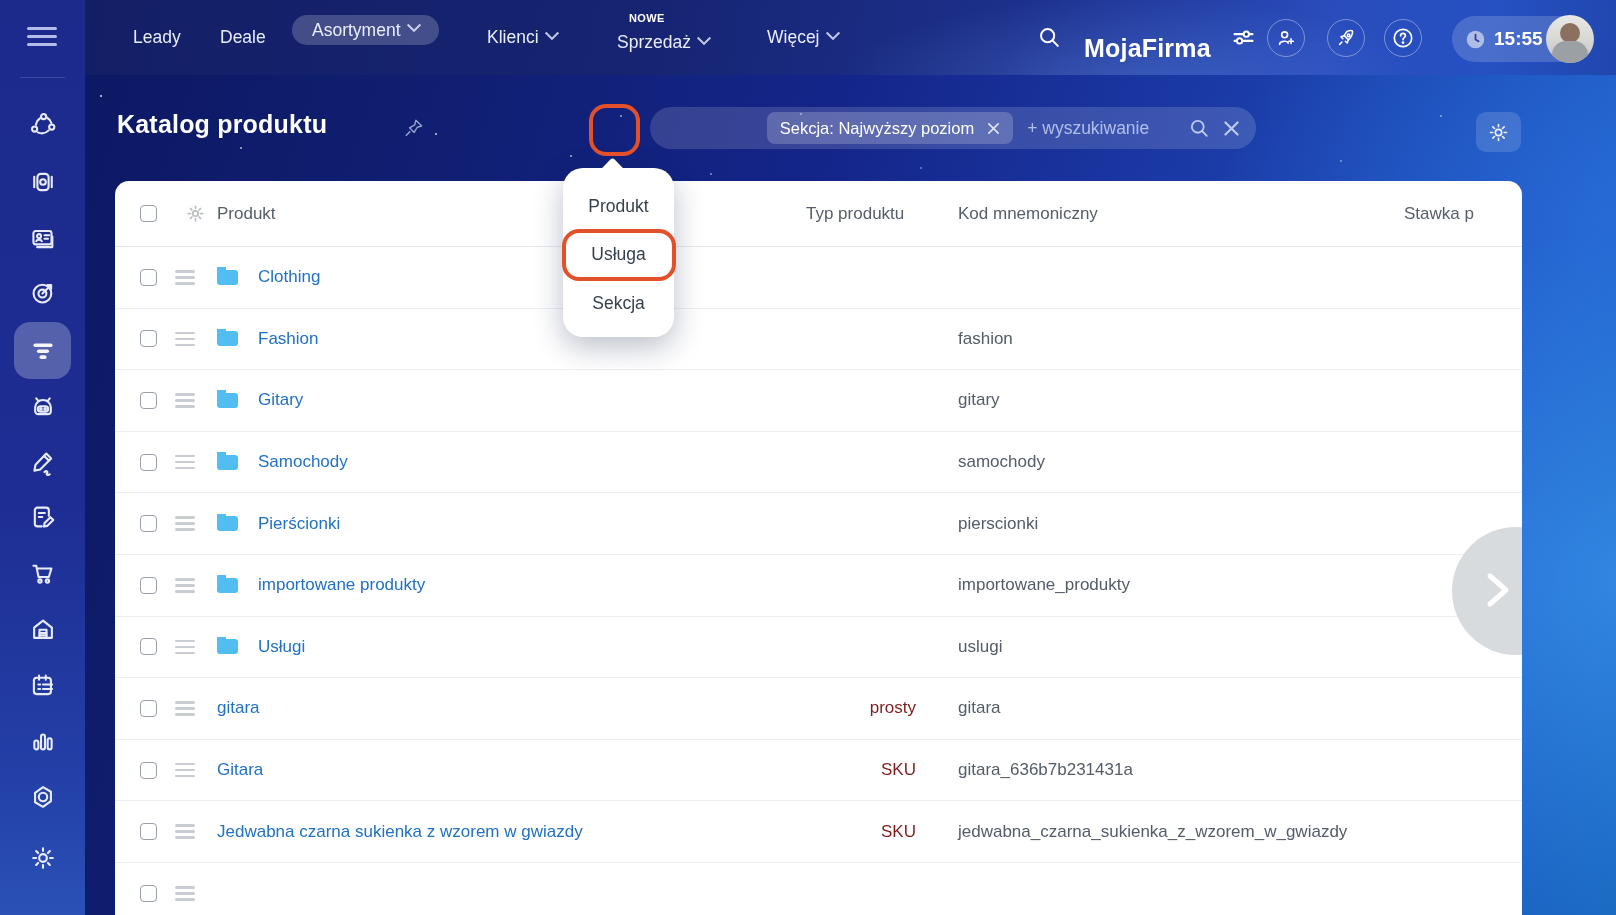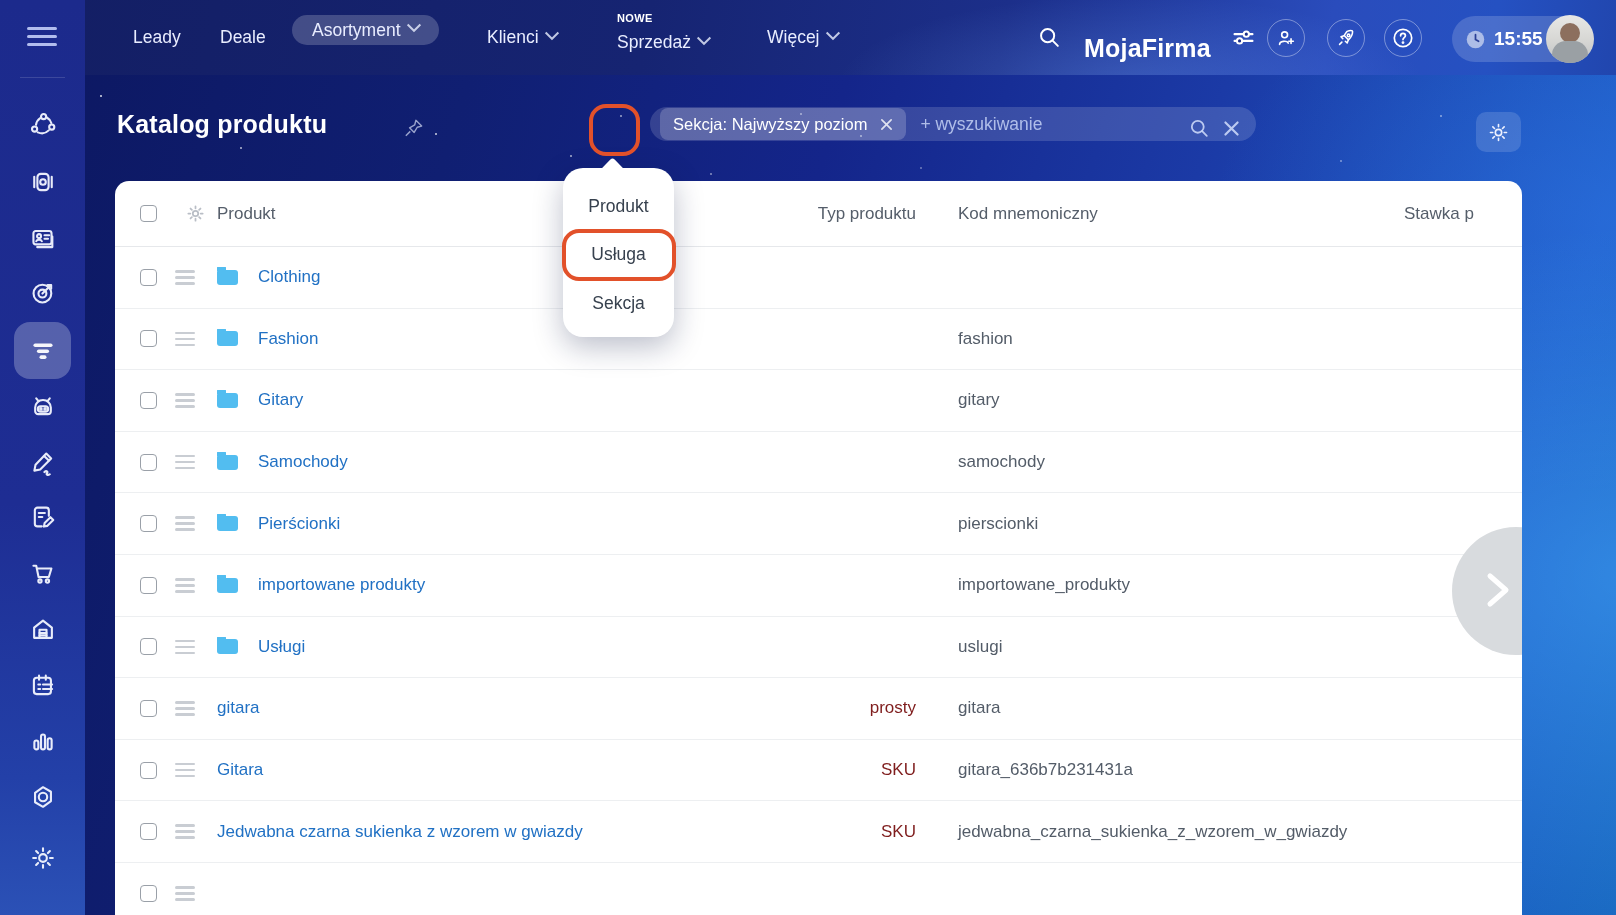--- a/index.html
+++ b/index.html
@@ -30,21 +30,21 @@
   .topbar { position:absolute; left:0; top:0; width:1616px; height:75px;
     background: linear-gradient(100deg,#131e63 0%,#162472 40%,#1c2f8a 62%,#2a4cbc 82%,#2551c2 92%,#2146ae 100%); }
   .topbar::after { content:""; position:absolute; inset:0;
     background: radial-gradient(420px 130px at 70% 115%, rgba(120,170,255,.28), rgba(120,170,255,0) 70%); }
   .menu-item { position:absolute; top:0; height:75px; display:flex; align-items:center; gap:8px;
     color:#e9edff; font-size:17.5px; cursor:pointer; z-index:3; }
   .menu-item .chev { width:10px; height:10px; border-right:2px solid rgba(235,240,255,.8);
     border-bottom:2px solid rgba(235,240,255,.8); transform:rotate(45deg) translate(-2px,-2px); margin-top:-4px; }
   .menu-item.active-pill { background:rgba(255,255,255,.20); border-radius:23px; height:30px; top:15px;
     padding:8px 20px; }
-  .menu-badge { position:absolute; top:12px; left:0; font-size:11px; font-weight:700; letter-spacing:.4px; color:#fff; }
+  .menu-badge { position:absolute; top:12px; left:12px; font-size:11px; font-weight:700; letter-spacing:.4px; color:#fff; }
   .menu-item.has-badge { padding-top:10px; }
   .tb-right-icon { position:absolute; top:0; height:75px; display:flex; align-items:center; justify-content:center; z-index:3; }
   .brand { position:absolute; left:1084px; top:0; height:97px; display:flex; align-items:center;
     color:#fff; font-size:25px; font-weight:700; letter-spacing:.2px; z-index:3; }
   .circle-btn { position:absolute; top:19px; width:38px; height:38px; border:1.5px solid rgba(255,255,255,.38);
     border-radius:50%; display:flex; align-items:center; justify-content:center; z-index:3; cursor:pointer; }
   .time-pill { position:absolute; left:1452px; top:16px; width:140px; height:46px; border-radius:23px;
     background:rgba(255,255,255,.17); display:flex; align-items:center; z-index:3; cursor:pointer; }
   .time-text { color:#fff; font-size:19px; font-weight:700; margin-left:8px; }
   .avatar { position:absolute; right:-2px; top:-1px; width:48px; height:48px; border-radius:50%;
@@ -69,22 +69,22 @@
     letter-spacing:.2px; z-index:2; }
   .pin-ico { position:absolute; left:402px; top:117px; z-index:2; opacity:.75; cursor:pointer; }
   .create-btn { position:absolute; left:462px; top:108px; width:176px; height:45px; border-radius:23px;
     background:#2fa86b; display:flex; align-items:center; z-index:2; cursor:pointer;
     box-shadow:0 4px 14px rgba(10,40,30,.25); }
   .create-label { color:#fff; font-size:18px; font-weight:700; margin-left:44px; }
   .create-plus { position:absolute; left:20px; top:12px; }
   .create-split { position:absolute; right:0; top:0; width:50px; height:45px; display:flex;
     align-items:center; justify-content:center; cursor:pointer; }
 
-  .filter-bar { position:absolute; left:650px; top:107px; width:606px; height:34px; border-radius:21px;
-    background:rgba(255,255,255,.15); display:flex; align-items:center; z-index:2; }
+  .filter-bar { position:absolute; left:650px; top:107px; width:606px; height:42px; border-radius:21px;
+    background:rgba(255,255,255,.15); display:flex; align-items:center; z-index:2;justify-content:center; }
   .filter-tag { margin-left:10px; height:32px; border-radius:8px; background:rgba(255,255,255,.20);
     display:flex; align-items:center; padding:0 13px; gap:13px; cursor:pointer; }
   .filter-tag-label { color:#fff; font-size:16.5px; white-space:nowrap; }
   .filter-search-text { color:rgba(205,218,250,.8); font-size:17.5px; margin-left:14px; white-space:nowrap; }
   .filter-icons { position:absolute; right:16px; top:0; height:42px; display:flex; align-items:center; gap:12px; }
 
   .grid-settings-btn { position:absolute; left:1476px; top:112px; width:45px; height:40px; border-radius:10px;
     background:rgba(255,255,255,.14); display:flex; align-items:center; justify-content:center; z-index:2; cursor:pointer; }
 
   
@@ -99,21 +99,21 @@
   .drag i { display:block; height:2.6px; background:#c9cdd3; border-radius:2px; margin-bottom:3.4px; }
   .drag i:last-child { margin-bottom:0; }
   .namecell { display:flex; align-items:center; gap:20px; overflow:hidden; }
   .folder { width:21px; height:15px; background:#52bdf0; border-radius:2px 3px 3px 3px; position:relative; flex:none; }
   .folder::before { content:""; position:absolute; top:-3.5px; left:0; width:9px; height:5px;
     background:#52bdf0; border-radius:2px 2px 0 0; }
   .pname { color:#2171c4; text-decoration:none; white-space:nowrap; cursor:pointer; }
   .typcell { text-align:right; color:#7f1d1d; white-space:nowrap; }
   .kodcell { padding-left:42px; color:#535c68; white-space:nowrap; overflow:hidden; }
   .hd-produkt { color:#555e6a; }
-  .hd-typ { text-align:right; }
+  .hd-typ { text-align:left; }
   .hd-kod { padding-left:42px; }
   .hd-stawka { position:absolute; left:1289px; top:0; height:66px; display:flex; align-items:center; color:#555e6a; }
   .hgear { justify-self:start; margin-left:10px; cursor:pointer; }
   .pager-circle { position:absolute; left:1337px; top:346px; width:128px; height:128px; border-radius:50%;
     background:#d8dbde; cursor:pointer; }
   .pager-chev { position:absolute; left:1358px; top:386px; }
 
   
   .dropdown { position:absolute; left:563px; top:168px; width:111px; height:169px; background:#fff;
     border-radius:20px; box-shadow:0 10px 30px rgba(15,25,70,.28); z-index:6; padding-top:14px; }

